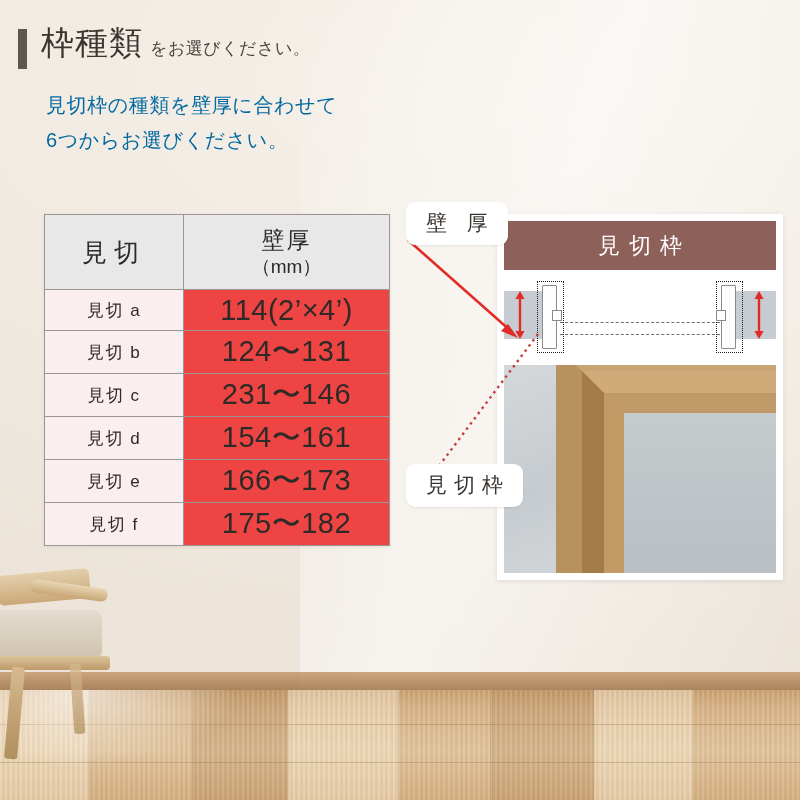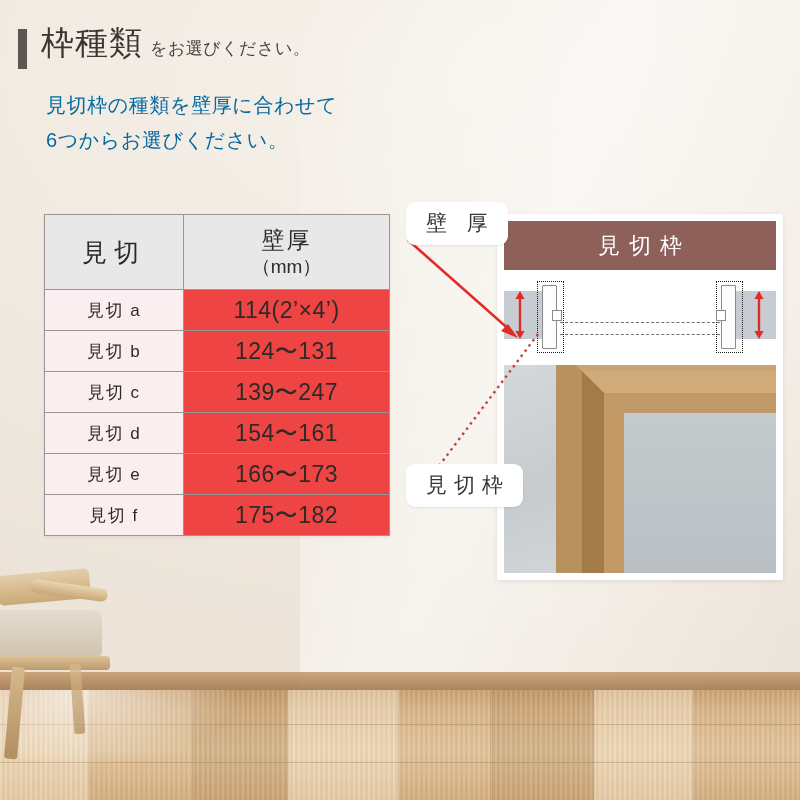--- a/index.html
+++ b/index.html
@@ -155,21 +155,21 @@
   .th-label { font-size: 25px; letter-spacing: 7px; }
   .th-thick-main { font-size: 23px; letter-spacing: 2px; display: block; }
   .th-thick-unit { font-size: 19px; letter-spacing: 0; display: block; margin-top: -2px; }
   #spec-table tbody td { height: 38px; }
   .cell-name {
     width: 136px;
     background: #fbeef1;
     font-size: 17px;
     letter-spacing: 1.5px;
   }
-  .cell-value { font-size: 23px; letter-spacing: .5px; }
+  .cell-value { font-size: 29px; letter-spacing: .5px; }
 
   
   .diagram-card {
     position: absolute;
     left: 497px; top: 214px;
     width: 286px; height: 366px;
     background: #fff;
     box-shadow: 0 1px 5px rgba(90,70,55,.13);
     overflow: hidden;
   }
@@ -365,21 +365,21 @@
       <tr>
         <td class="cell-name">見切 a</td>
         <td class="cell-value">114(2’×4’)</td>
       </tr>
       <tr>
         <td class="cell-name">見切 b</td>
         <td class="cell-value">124〜131</td>
       </tr>
       <tr>
         <td class="cell-name">見切 c</td>
-        <td class="cell-value">139〜247</td>
+        <td class="cell-value">231〜146</td>
       </tr>
       <tr>
         <td class="cell-name">見切 d</td>
         <td class="cell-value">154〜161</td>
       </tr>
       <tr>
         <td class="cell-name">見切 e</td>
         <td class="cell-value">166〜173</td>
       </tr>
       <tr>

